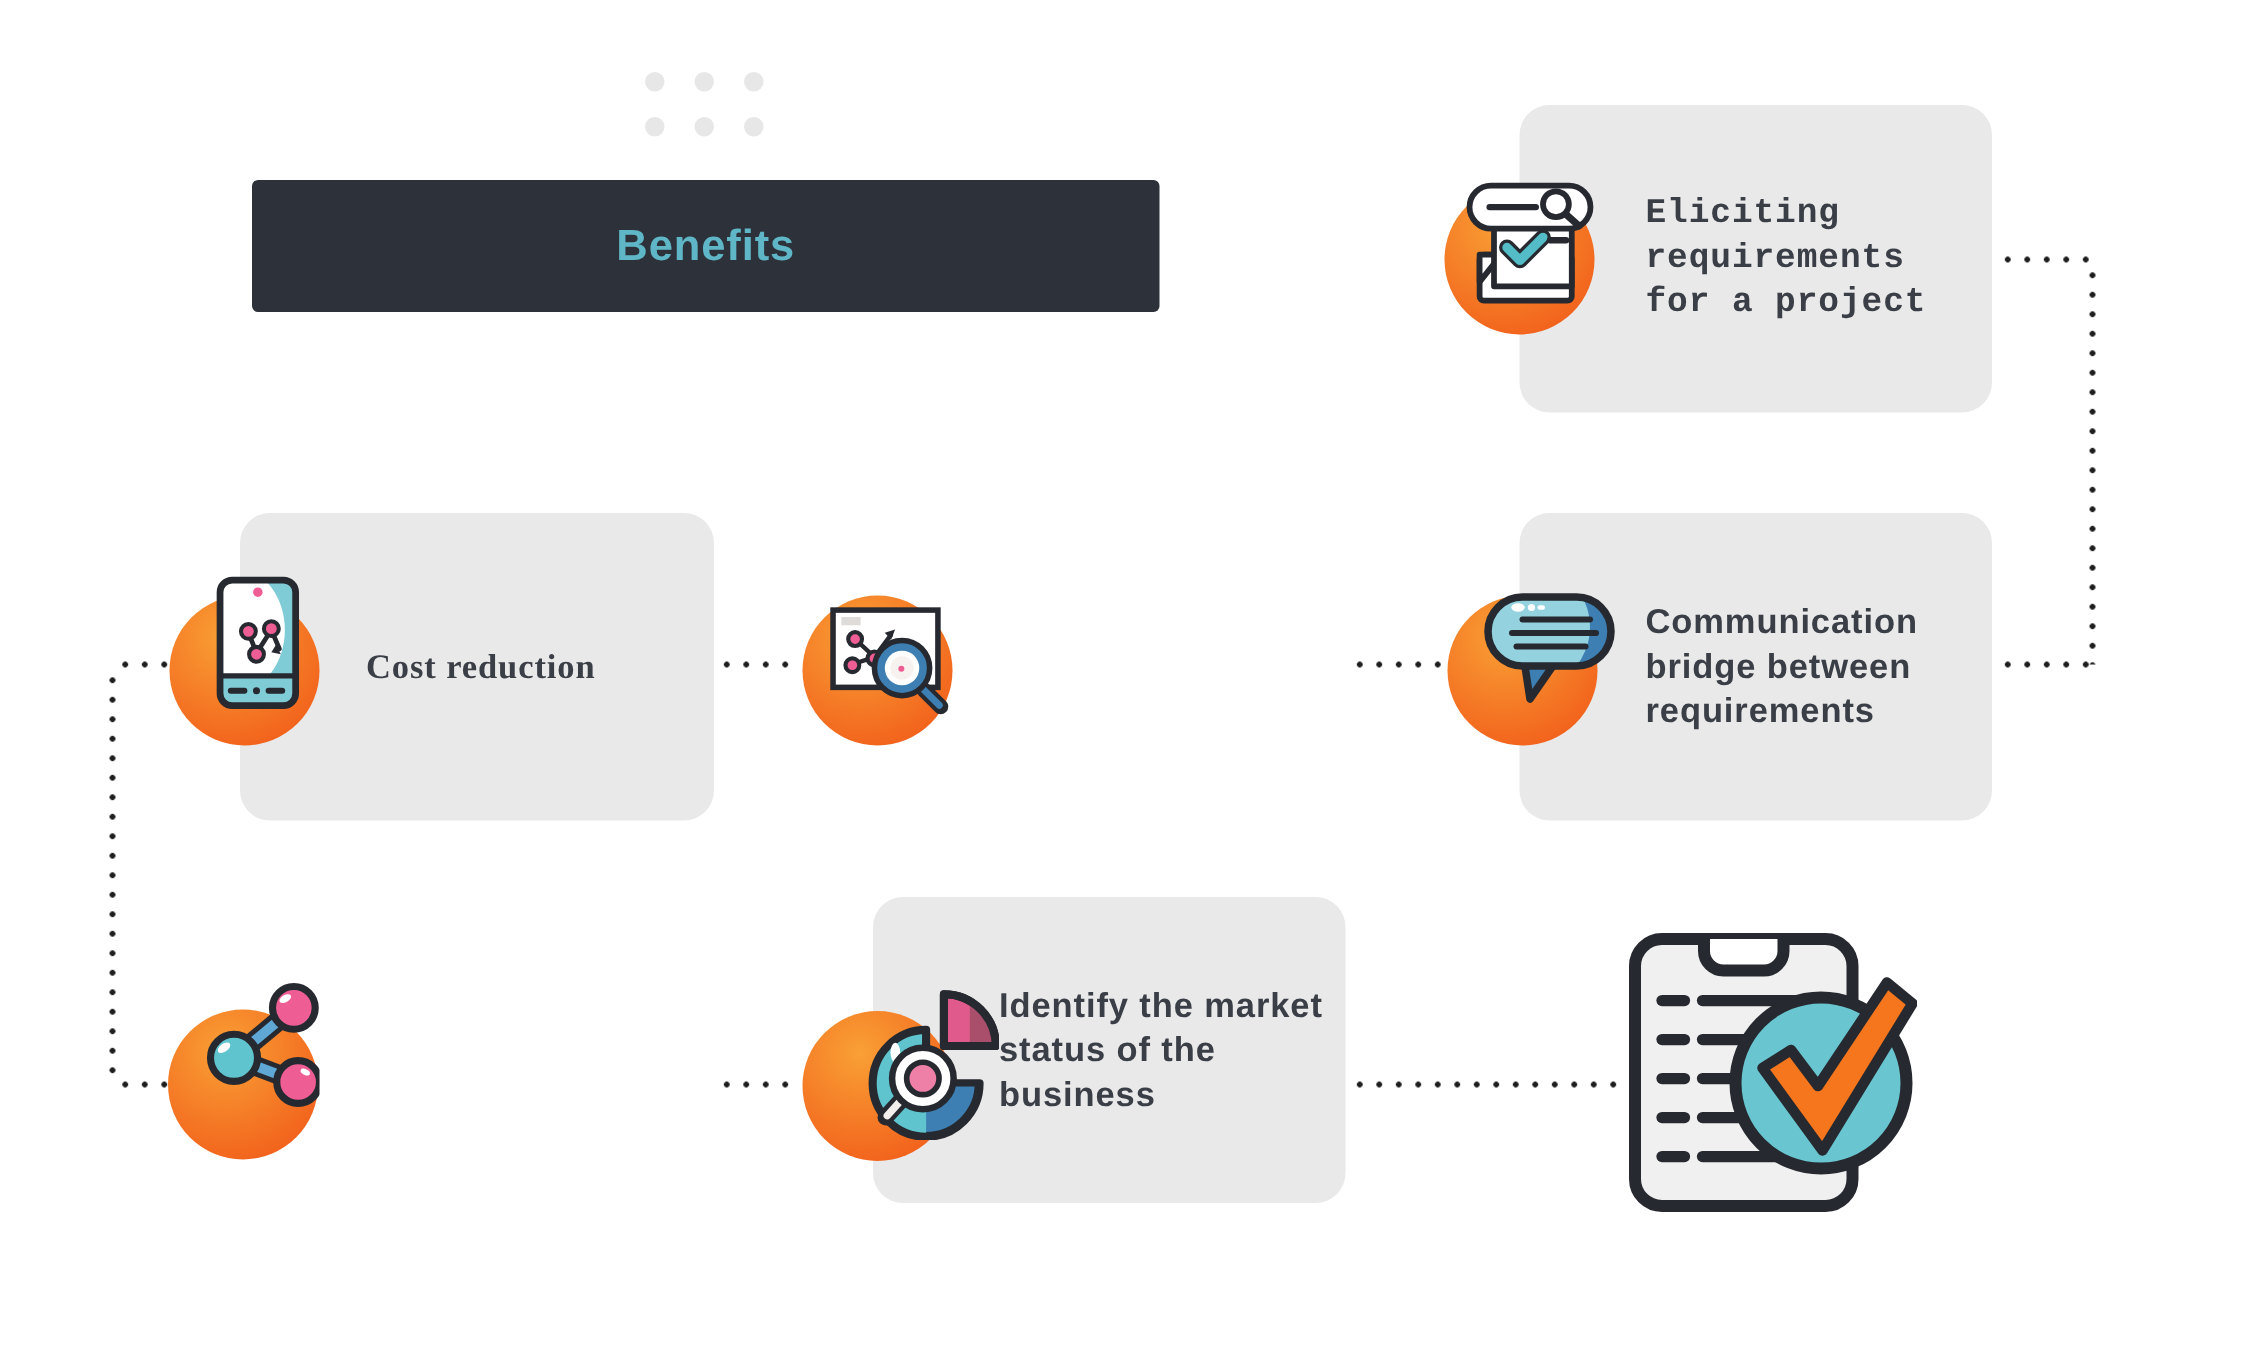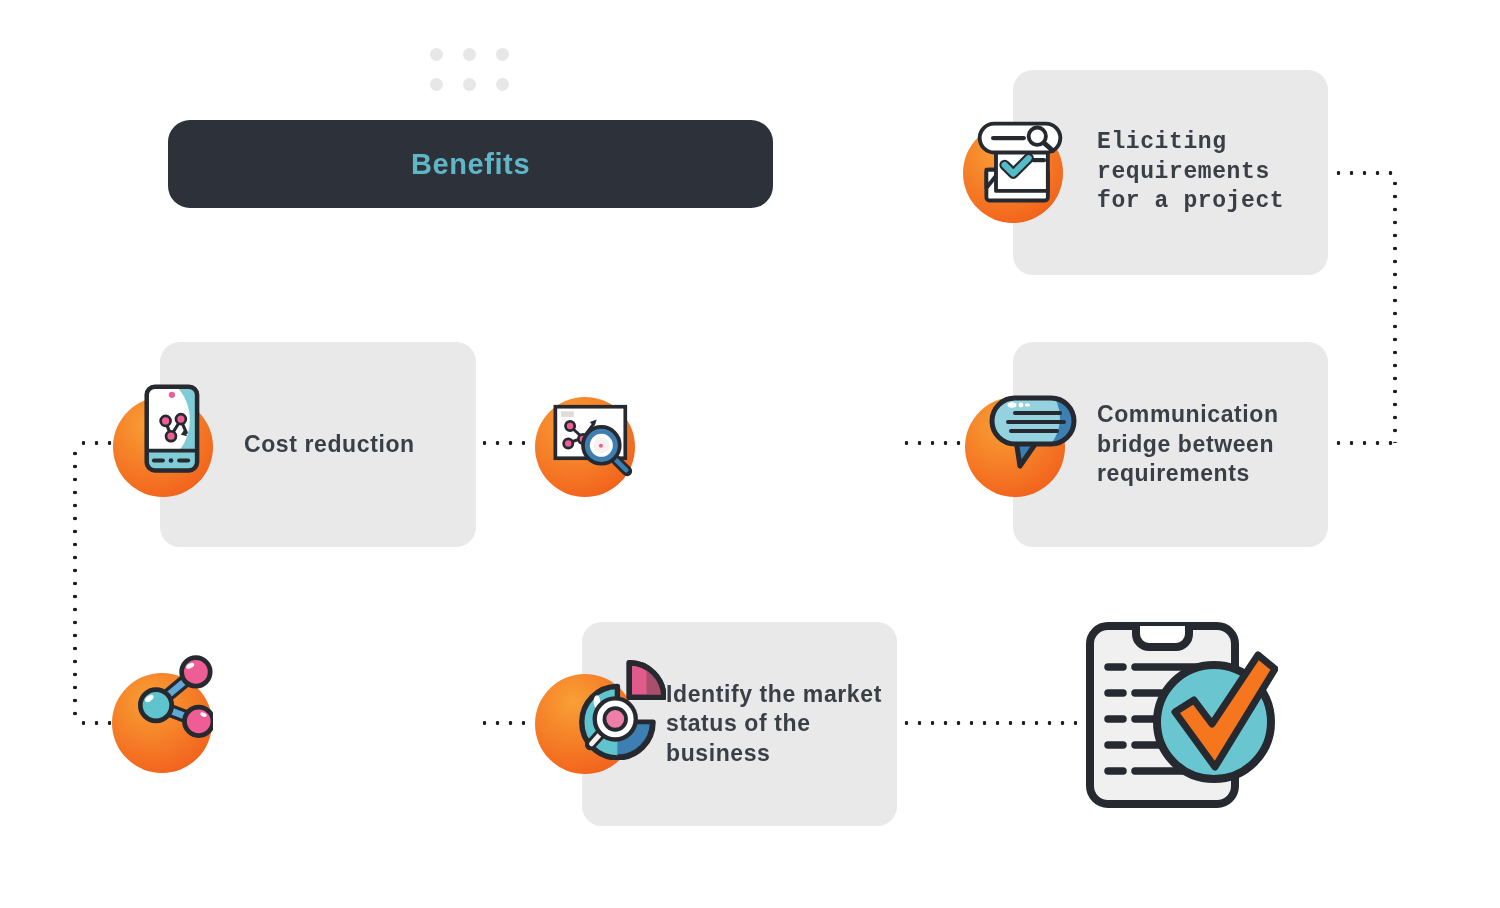--- a/index.html
+++ b/index.html
@@ -17,37 +17,37 @@
   .stage{position:relative;width:1500px;height:908px;background:#fff;overflow:hidden;}
 
   
   .deco-dots{position:absolute;left:430px;top:48px;display:grid;
     grid-template-columns:repeat(3,13px);grid-template-rows:repeat(2,13px);
     column-gap:20px;row-gap:17px;}
   .deco-dots span{width:13px;height:13px;border-radius:50%;background:#E7E7E7;display:block;}
 
   
   .title-bar{position:absolute;left:168px;top:120px;width:605px;height:88px;
-    background:var(--title-bg,#2D323A);border-radius:22px;
+    background:var(--title-bg,#2D323A);border-radius:4px;
     display:flex;align-items:center;justify-content:center;
     font-size:29px;font-weight:700;letter-spacing:.6px;color:#fff;}
   .title-bar .hl{color:var(--accent-teal,#5FB6C6);}
   .title-bar .rest{margin-left:.34em;}
 
   
   .card{position:absolute;background:var(--card-bg,#E9E9E9);border-radius:20px;
     display:flex;align-items:center;padding:10px 14px 10px 84px;}
   .card-label{font-size:23px;font-weight:700;line-height:1.28;letter-spacing:.6px;
     color:var(--text,#3A3E46);max-width:228px;}
   .card-eliciting{left:1013px;top:70px;width:315px;height:205px;font-family:Liberation Mono, monospace;}
-  .card-cost{left:160px;top:342px;width:316px;height:205px;}
+  .card-cost{left:160px;top:342px;width:316px;height:205px;font-family:Liberation Serif, serif;}
   .card-project{left:582px;top:342px;width:315px;height:205px;}
   .card-communication{left:1013px;top:342px;width:315px;height:205px;}
   .card-strategy{left:160px;top:622px;width:316px;height:204px;}
-  .card-identify{left:582px;top:622px;width:315px;height:204px;justify-content:center;}
+  .card-identify{left:582px;top:598px;width:315px;height:204px;justify-content:center;}
 
   
   .icon-circle{position:absolute;width:100px;height:100px;border-radius:50%;
     background:radial-gradient(circle at 38% 28%, var(--orange-start,#F9A035), var(--orange-end,#F2621C) 80%);}
   .circ-eliciting{left:963px;top:123px;}
   .circ-cost{left:113px;top:397px;}
   .circ-project{left:535px;top:397px;}
   .circ-communication{left:965px;top:397px;}
   .circ-strategy{left:112px;top:673px;}
   .circ-identify{left:535px;top:674px;}

